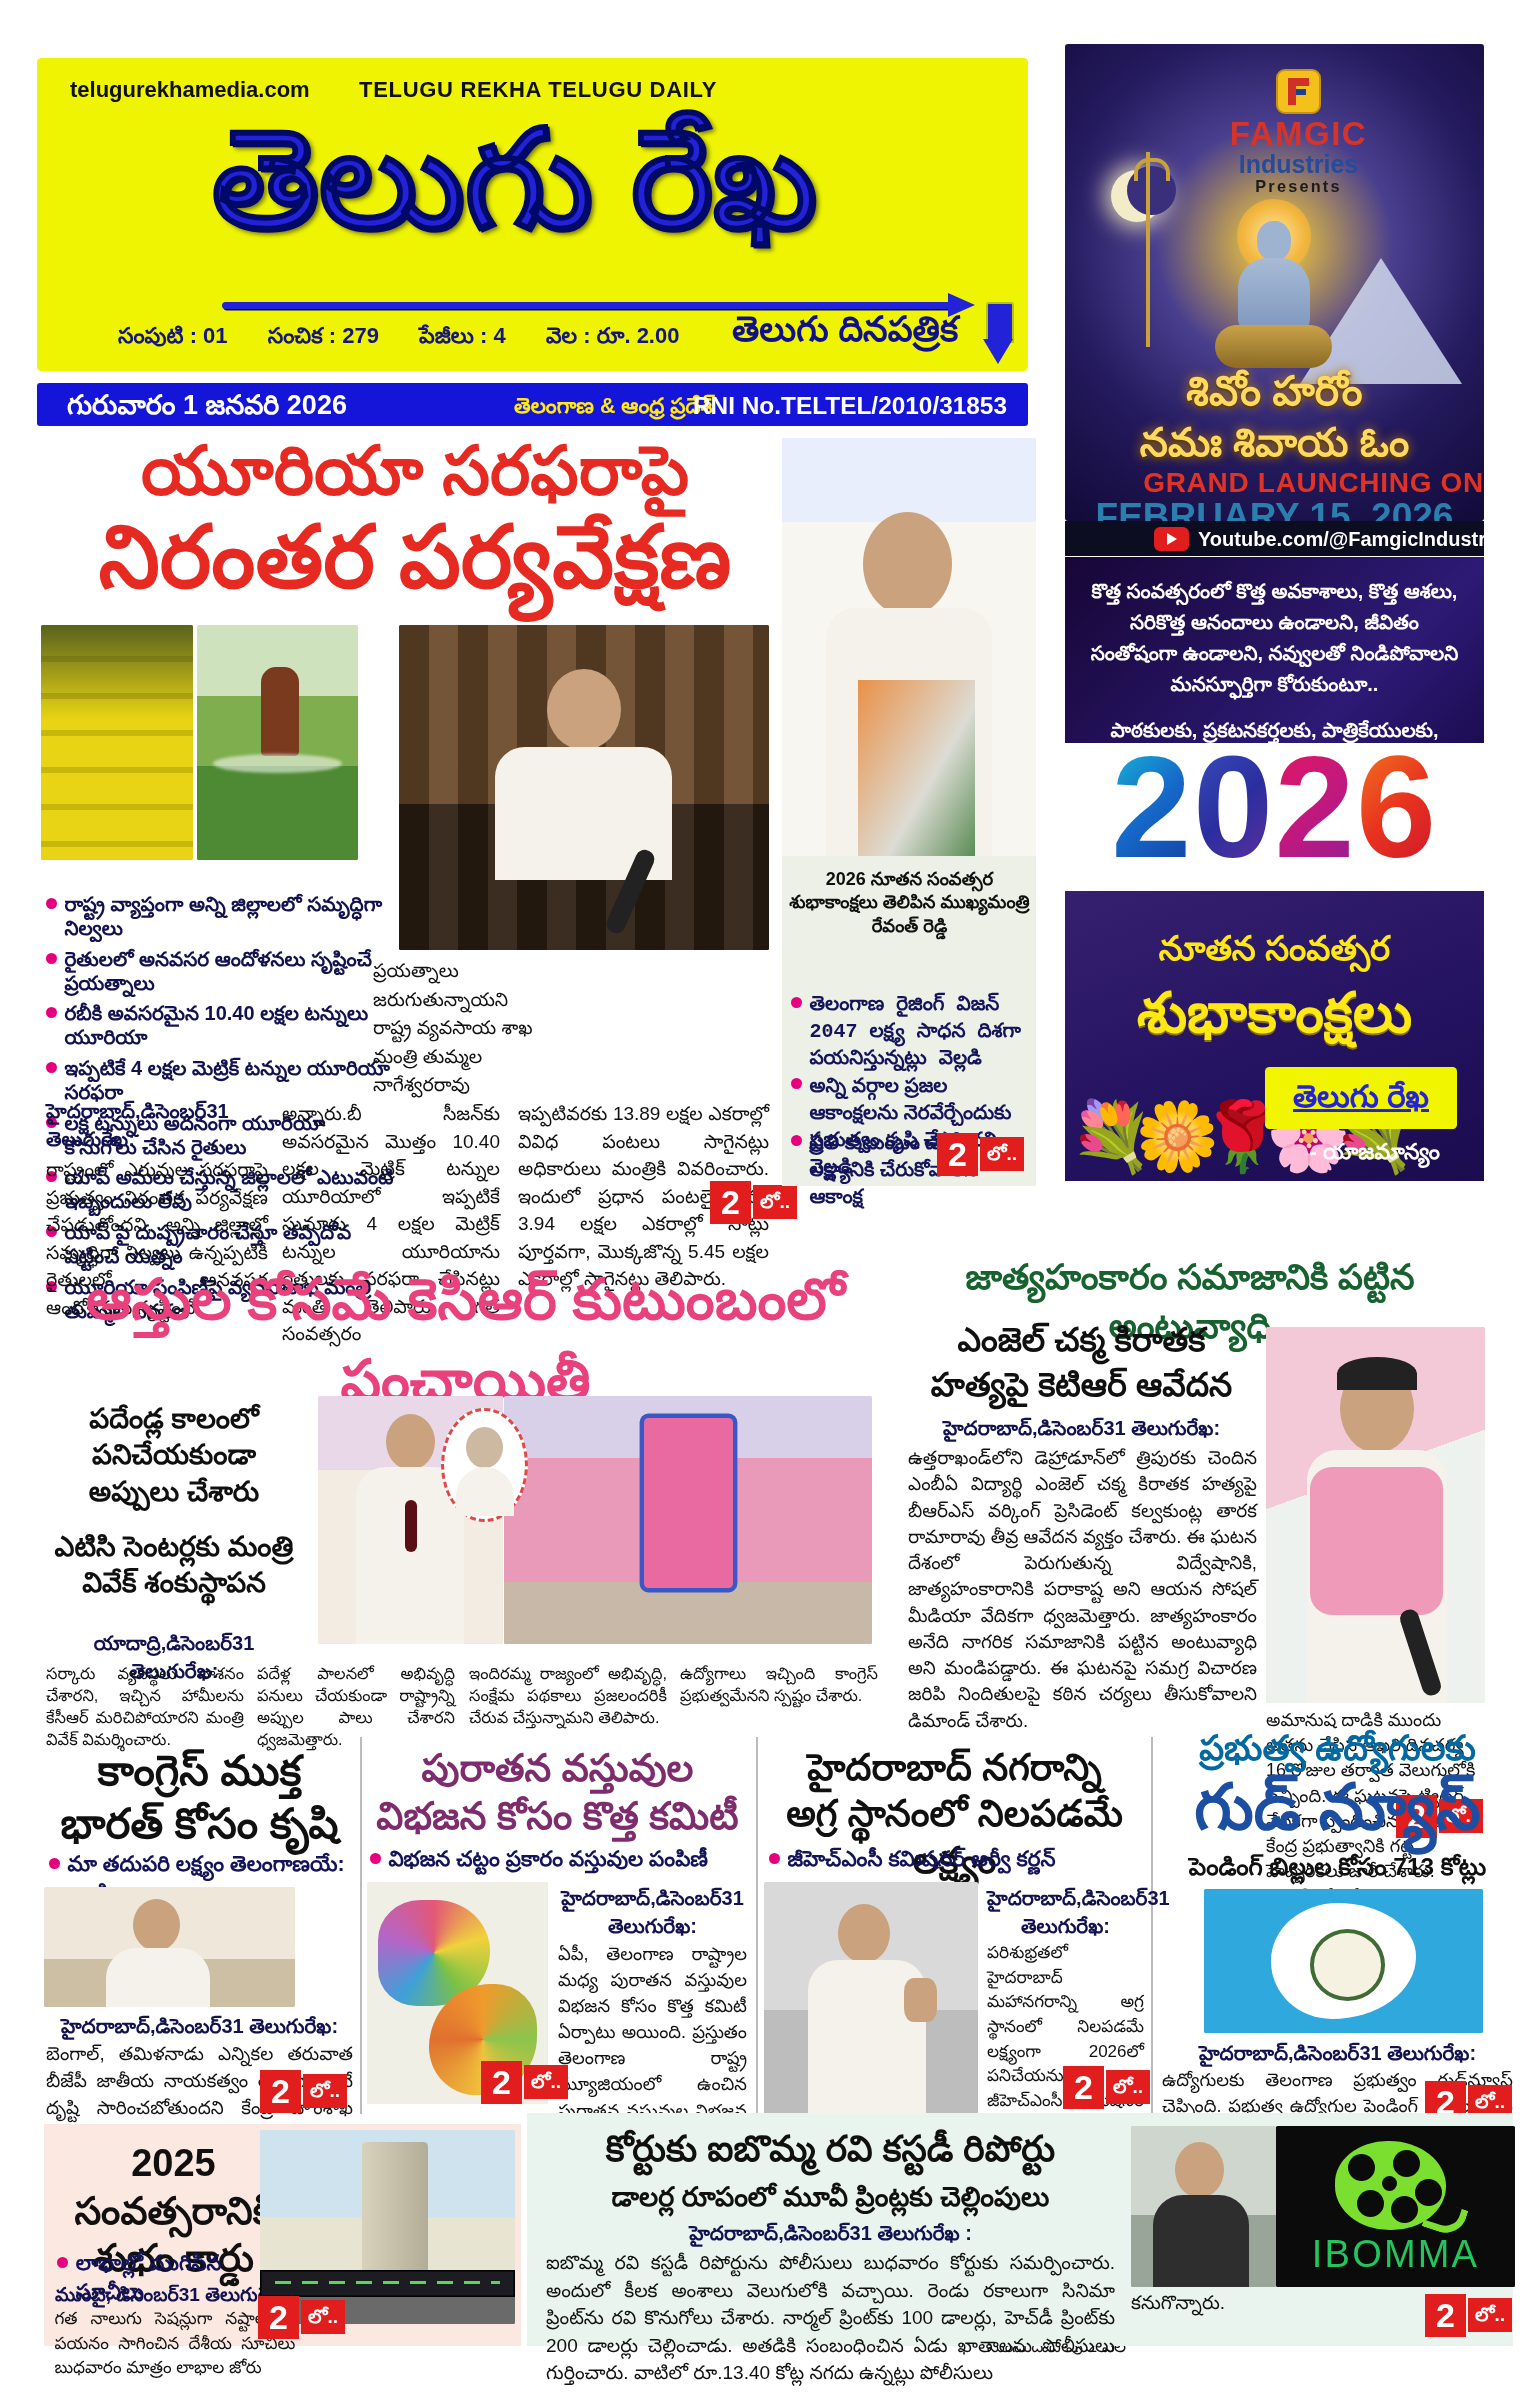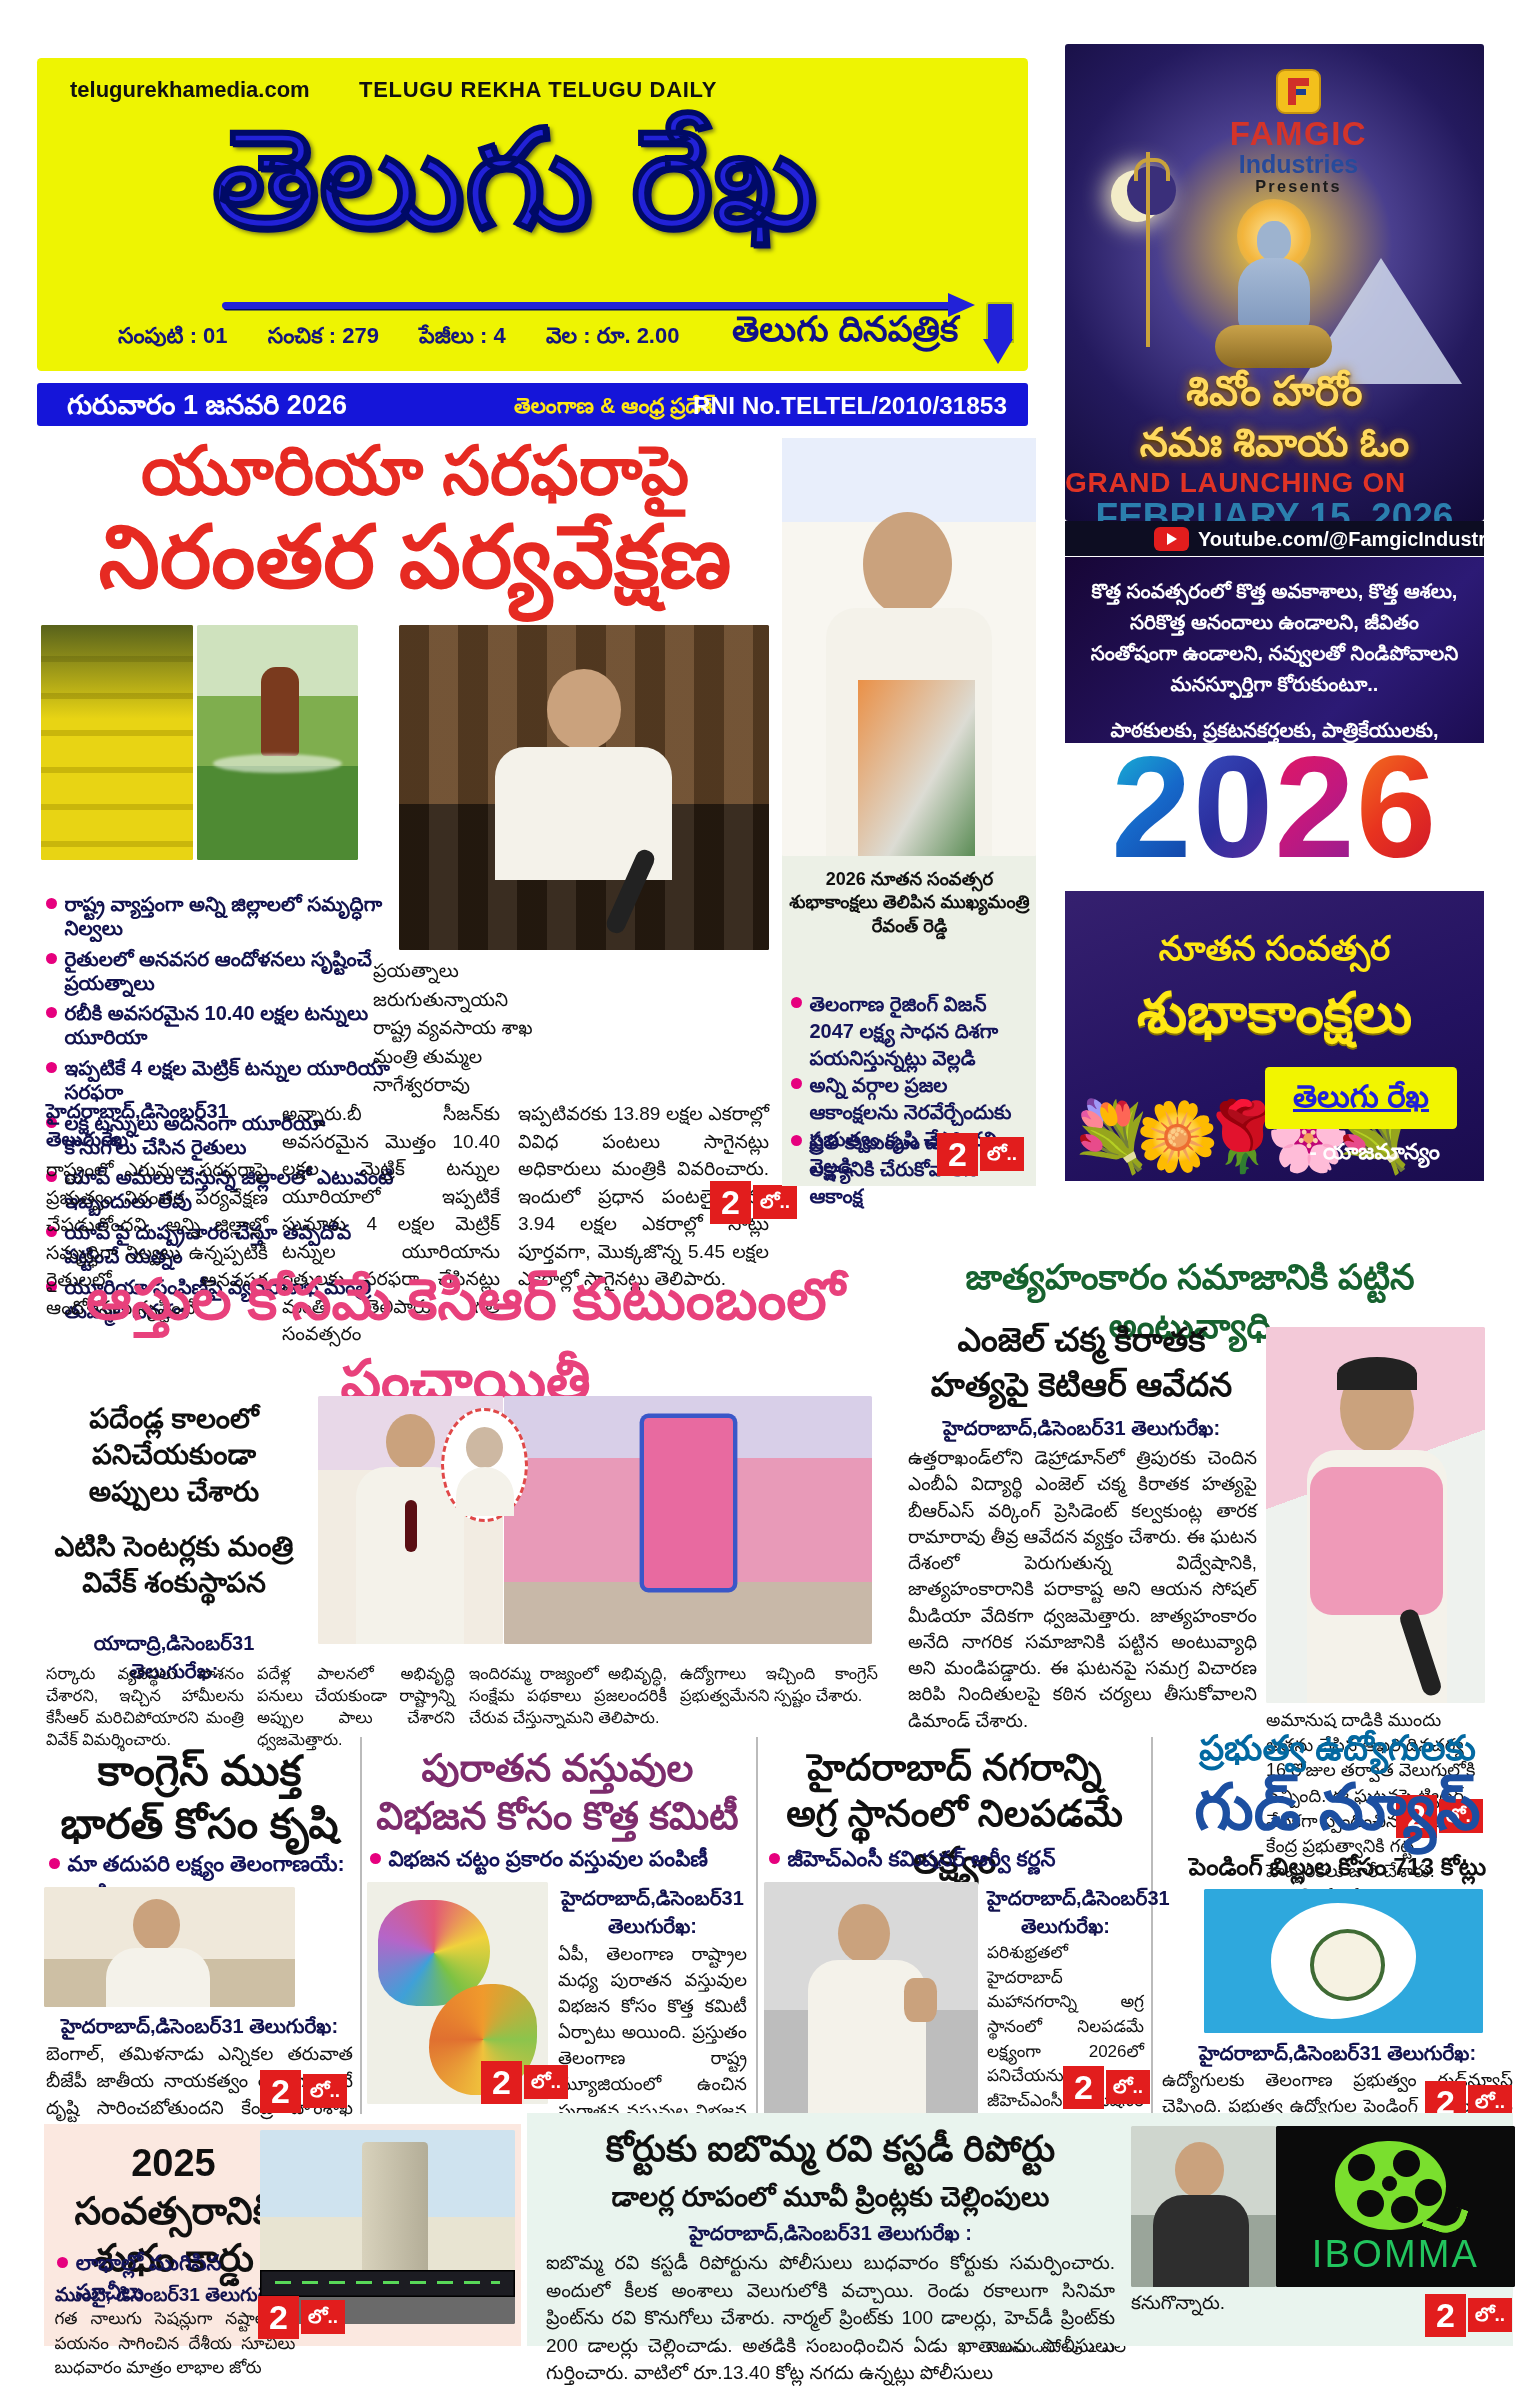--- a/index.html
+++ b/index.html
@@ -43,21 +43,21 @@
   .deity .halo{position:absolute;left:26px;top:-22px;width:74px;height:74px;border-radius:50%;background:radial-gradient(circle,#ffe9a0,#f3b53c 60%,rgba(243,181,60,0));}
   .deity .head{position:absolute;left:46px;top:0;width:34px;height:40px;border-radius:46%;background:#9db3cf;}
   .deity .torso{position:absolute;left:27px;top:37px;width:72px;height:74px;border-radius:30px 30px 13.3px 13.3px;background:linear-gradient(180deg,#a7bbd6,#7e97bd);}
   .deity .legs{position:absolute;left:4.4px;top:104px;width:117px;height:43px;border-radius:22px;background:linear-gradient(180deg,#c9a24a,#8a6a23);}
   .trident{position:absolute;left:81px;top:133px;width:4.4px;height:170px;background:#caa23c;}
   .trident:before{content:"";position:absolute;left:-12px;top:-19px;width:28px;height:19px;border:4.4px solid #caa23c;border-bottom:none;border-radius:15px 15px 0 0;}
   .trident:after{content:"";position:absolute;left:0;top:-25px;width:4.4px;height:25px;background:#caa23c;}
   .mantra{position:absolute;left:0;width:100%;text-align:center;font-weight:900;color:#ffd95e;text-shadow:0 1.5px 3px #5a3a00,0 0 10.4px #b97d12;}
   .mantra.m1{top:324px;font-size:41px;}
   .mantra.m2{top:376px;font-size:40px;}
-  .launch1{position:absolute;left:0;top:423px;width:100%;text-align:left;font-size:28px;font-weight:900;color:#e03325;letter-spacing:0.7px;}
+  .launch1{position:absolute;left:0;top:423px;width:100%;text-align:right;font-size:28px;font-weight:900;color:#e03325;letter-spacing:0.7px;}
   .launch2{position:absolute;left:0;top:452px;width:100%;text-align:center;font-size:37px;font-weight:900;color:#2b7fae;}
   .ytbar{left:1065px;top:521px;width:419px;height:35px;background:#0d0d22;}
   .ytbtn{position:absolute;left:89px;top:6px;width:35px;height:24px;background:#e21d1d;border-radius:6px;}
   .ytbtn:after{content:"";position:absolute;left:13.3px;top:6px;border-left:10.4px solid #fff;border-top:6px solid transparent;border-bottom:6px solid transparent;}
   .ytbar .t{position:absolute;left:133px;top:7.4px;font-size:20px;font-weight:bold;color:#fff;}
   .wishes{left:1065px;top:557px;width:419px;height:186px;background:linear-gradient(135deg,#170636,#2c1a75 70%,#1c0d52);}
   .wishes p{margin:0;padding:19px 21px 0 21px;color:#fff;font-size:20px;font-weight:bold;text-align:center;line-height:1.55;}
   .wishes p.p2{padding-top:15px;}
   .yearband{left:1065px;top:743px;width:419px;height:148px;background:#fff;}
   .year{position:absolute;left:0;top:-7.4px;width:100%;text-align:center;font-size:144px;font-weight:900;line-height:1.0;letter-spacing:1.5px;}
@@ -282,21 +282,21 @@
     <span class="sf">లో..</span>
 </div>
 
 <div class="abs cmpanel">
   <div class="ph cmphoto person" style="position:absolute;left:0;top:0;width:254px;height:418px;">
     <span class="head" style="left:81px;top:74px;width:89px;height:104px;"></span>
     <span class="shirt" style="left:44px;top:170px;width:166px;height:248px;"></span>
     <span class="cm-sash"></span>
   </div>
   <div class="cmhead">2026 నూతన సంవత్సర శుభాకాంక్షలు తెలిపిన ముఖ్యమంత్రి రేవంత్ రెడ్డి</div>
-  <div class="cmbul" style="top:553px;">
+  <div class="cmbul" style="top:553px;font-family:Liberation Mono, monospace;">
       <span class="dot"></span>
       <span class="tx">తెలంగాణ రైజింగ్ విజన్ 2047 లక్ష్య సాధన దిశగా పయనిస్తున్నట్లు వెల్లడి</span>
     </div>
   <div class="cmbul" style="top:634px;">
       <span class="dot"></span>
       <span class="tx">అన్ని వర్గాల ప్రజల ఆకాంక్షలను నెరవేర్చేందుకు ప్రభుత్వం కృషి చేస్తోందని వెల్లడి</span>
     </div>
   <div class="cmbul" style="top:691px;">
       <span class="dot"></span>
       <span class="tx">ప్రతి కుటుంబం ఉన్నత లక్ష్యానికి చేరుకోవాలని ఆకాంక్ష</span>

